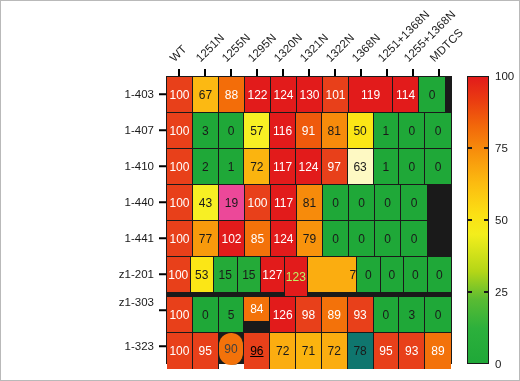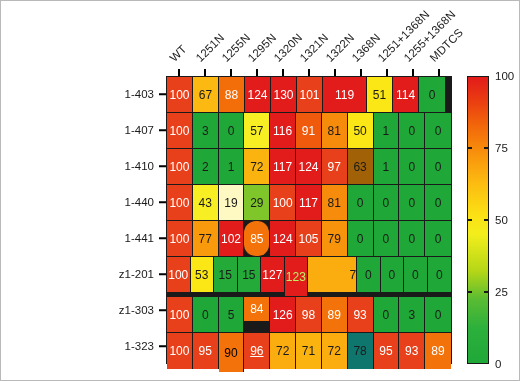--- a/index.html
+++ b/index.html
@@ -189,35 +189,35 @@
       <div class="row-label" style="top: 54px;">1-407</div>
       <div class="row-tick" style="top: 90px;"></div>
       <div class="row-label" style="top: 90px;">1-410</div>
       <div class="row-tick" style="top: 126px;"></div>
       <div class="row-label" style="top: 126px;">1-440</div>
       <div class="row-tick" style="top: 162px;"></div>
       <div class="row-label" style="top: 162px;">1-441</div>
       <div class="row-tick" style="top: 198px;"></div>
       <div class="row-label" style="top: 198px;">z1-201</div>
       <div class="row-tick" style="top: 234px;"></div>
-      <div class="row-label" style="top: 234px;">z1-303</div>
+      <div class="row-label" style="top: 226px;">z1-303</div>
       <div class="row-tick" style="top: 270px;"></div>
       <div class="row-label" style="top: 270px;">1-323</div>
     </div>
 
   <div id="grid" style="width: 286px; height: 288px;">
       <div class="grid-row">
         <div class="cell" style="width: 26px; height: 36px; background: rgb(232, 64, 26); color: rgb(255, 255, 255);">100</div>
         <div class="cell" style="width: 26px; height: 36px; background: rgb(252, 185, 18); color: rgb(26, 26, 26);">67</div>
         <div class="cell" style="width: 26px; height: 36px; background: rgb(243, 109, 9); color: rgb(255, 255, 255);">88</div>
+        <div class="cell" style="width: 26px; height: 36px; background: rgb(226, 27, 27); color: rgb(255, 255, 255);">122</div>
         <div class="cell" style="width: 26px; height: 36px; background: rgb(226, 27, 27); color: rgb(255, 255, 255);">124</div>
         <div class="cell" style="width: 26px; height: 36px; background: rgb(226, 27, 27); color: rgb(255, 255, 255);">130</div>
         <div class="cell" style="width: 26px; height: 36px; background: rgb(232, 64, 26); color: rgb(255, 255, 255);">101</div>
         <div class="cell" style="width: 44px; height: 36px; background: rgb(226, 27, 27); color: rgb(255, 255, 255);">119</div>
-        <div class="cell" style="width: 26px; height: 36px; background: rgb(251, 230, 22); color: rgb(26, 26, 26);">51</div>
         <div class="cell" style="width: 26px; height: 36px; background: rgb(226, 27, 27); color: rgb(255, 255, 255);">114</div>
         <div class="cell" style="width: 26px; height: 36px; background: rgb(31, 168, 56); color: rgb(26, 26, 26);">0</div>
       </div>
       <div class="grid-row">
         <div class="cell" style="width: 26px; height: 36px; background: rgb(232, 64, 26); color: rgb(255, 255, 255);">100</div>
         <div class="cell" style="width: 26px; height: 36px; background: rgb(31, 168, 56); color: rgb(26, 26, 26);">3</div>
         <div class="cell" style="width: 26px; height: 36px; background: rgb(31, 168, 56); color: rgb(26, 26, 26);">0</div>
         <div class="cell" style="width: 26px; height: 36px; background: rgb(247, 239, 36); color: rgb(26, 26, 26);">57</div>
         <div class="cell" style="width: 26px; height: 36px; background: rgb(226, 27, 27); color: rgb(255, 255, 255);">116</div>
         <div class="cell" style="width: 26px; height: 36px; background: rgb(239, 90, 12); color: rgb(255, 255, 255);">91</div>
@@ -228,45 +228,43 @@
         <div class="cell" style="width: 26px; height: 36px; background: rgb(31, 168, 56); color: rgb(26, 26, 26);">0</div>
       </div>
       <div class="grid-row">
         <div class="cell" style="width: 26px; height: 36px; background: rgb(232, 64, 26); color: rgb(255, 255, 255);">100</div>
         <div class="cell" style="width: 26px; height: 36px; background: rgb(31, 168, 56); color: rgb(26, 26, 26);">2</div>
         <div class="cell" style="width: 26px; height: 36px; background: rgb(31, 168, 56); color: rgb(26, 26, 26);">1</div>
         <div class="cell" style="width: 26px; height: 36px; background: rgb(251, 180, 15); color: rgb(26, 26, 26);">72</div>
         <div class="cell" style="width: 26px; height: 36px; background: rgb(226, 27, 27); color: rgb(255, 255, 255);">117</div>
         <div class="cell" style="width: 26px; height: 36px; background: rgb(226, 27, 27); color: rgb(255, 255, 255);">124</div>
         <div class="cell" style="width: 26px; height: 36px; background: rgb(232, 64, 26); color: rgb(255, 255, 255);">97</div>
-        <div class="cell" style="width: 26px; height: 36px; background: #a16207; color: rgb(26, 26, 26);">63</div>
+        <div class="cell" style="width: 26px; height: 36px; background: #fef9c3; color: rgb(26, 26, 26);">63</div>
         <div class="cell" style="width: 26px; height: 36px; background: rgb(31, 168, 56); color: rgb(26, 26, 26);">1</div>
         <div class="cell" style="width: 26px; height: 36px; background: rgb(31, 168, 56); color: rgb(26, 26, 26);">0</div>
         <div class="cell" style="width: 26px; height: 36px; background: rgb(31, 168, 56); color: rgb(26, 26, 26);">0</div>
       </div>
       <div class="grid-row">
         <div class="cell" style="width: 26px; height: 36px; background: rgb(232, 64, 26); color: rgb(255, 255, 255);">100</div>
         <div class="cell" style="width: 26px; height: 36px; background: rgb(247, 239, 36); color: rgb(26, 26, 26);">43</div>
-        <div class="cell" style="width: 26px; height: 36px; background: #fef9c3; color: rgb(26, 26, 26);">19</div>
-        <div class="cell" style="width: 26px; height: 36px; background: rgb(126, 198, 41); color: rgb(26, 26, 26);">29</div>
+        <div class="cell" style="width: 26px; height: 36px; background: #ec4899; color: rgb(26, 26, 26);">19</div>
         <div class="cell" style="width: 26px; height: 36px; background: rgb(232, 64, 26); color: rgb(255, 255, 255);">100</div>
         <div class="cell" style="width: 26px; height: 36px; background: rgb(226, 27, 27); color: rgb(255, 255, 255);">117</div>
         <div class="cell" style="width: 26px; height: 36px; background: rgb(247, 139, 11); color: rgb(26, 26, 26);">81</div>
         <div class="cell" style="width: 26px; height: 36px; background: rgb(31, 168, 56); color: rgb(26, 26, 26);">0</div>
         <div class="cell" style="width: 26px; height: 36px; background: rgb(31, 168, 56); color: rgb(26, 26, 26);">0</div>
         <div class="cell" style="width: 26px; height: 36px; background: rgb(31, 168, 56); color: rgb(26, 26, 26);">0</div>
         <div class="cell" style="width: 26px; height: 36px; background: rgb(31, 168, 56); color: rgb(26, 26, 26);">0</div>
       </div>
       <div class="grid-row">
         <div class="cell" style="width: 26px; height: 36px; background: rgb(232, 64, 26); color: rgb(255, 255, 255);">100</div>
         <div class="cell" style="width: 26px; height: 36px; background: rgb(248, 154, 12); color: rgb(26, 26, 26);">77</div>
         <div class="cell" style="width: 26px; height: 36px; background: rgb(226, 27, 27); color: rgb(255, 255, 255);">102</div>
-        <div class="cell" style="width: 26px; height: 36px; background: rgb(243, 114, 10); color: rgb(255, 255, 255); border-radius: 12px;">85</div>
+        <div class="cell" style="width: 26px; height: 36px; background: rgb(243, 114, 10); color: rgb(255, 255, 255);">85</div>
         <div class="cell" style="width: 26px; height: 36px; background: rgb(226, 27, 27); color: rgb(255, 255, 255);">124</div>
-        <div class="cell" style="width: 26px; height: 36px; background: rgb(232, 64, 26); color: rgb(255, 255, 255);">105</div>
         <div class="cell" style="width: 26px; height: 36px; background: rgb(248, 147, 12); color: rgb(26, 26, 26);">79</div>
         <div class="cell" style="width: 26px; height: 36px; background: rgb(31, 168, 56); color: rgb(26, 26, 26);">0</div>
         <div class="cell" style="width: 26px; height: 36px; background: rgb(31, 168, 56); color: rgb(26, 26, 26);">0</div>
         <div class="cell" style="width: 26px; height: 36px; background: rgb(31, 168, 56); color: rgb(26, 26, 26);">0</div>
         <div class="cell" style="width: 26px; height: 36px; background: rgb(31, 168, 56); color: rgb(26, 26, 26);">0</div>
       </div>
       <div class="grid-row">
         <div class="cell" style="width: 26px; height: 36px; background: rgb(232, 64, 26); color: rgb(255, 255, 255);">100</div>
         <div class="cell" style="width: 26px; height: 36px; background: rgb(251, 230, 22); color: rgb(26, 26, 26);">53</div>
         <div class="cell" style="width: 26px; height: 36px; background: rgb(36, 170, 56); color: rgb(26, 26, 26);">15</div>
@@ -288,22 +286,22 @@
         <div class="cell" style="width: 26px; height: 36px; background: rgb(232, 64, 26); color: rgb(255, 255, 255);">98</div>
         <div class="cell" style="width: 26px; height: 36px; background: rgb(243, 114, 10); color: rgb(255, 255, 255);">89</div>
         <div class="cell" style="width: 26px; height: 36px; background: rgb(232, 64, 26); color: rgb(255, 255, 255);">93</div>
         <div class="cell" style="width: 26px; height: 36px; background: rgb(31, 168, 56); color: rgb(26, 26, 26);">0</div>
         <div class="cell" style="width: 26px; height: 36px; background: rgb(31, 168, 56); color: rgb(26, 26, 26);">3</div>
         <div class="cell" style="width: 26px; height: 36px; background: rgb(31, 168, 56); color: rgb(26, 26, 26);">0</div>
       </div>
       <div class="grid-row">
         <div class="cell" style="width: 26px; height: 36px; background: rgb(232, 64, 26); color: rgb(255, 255, 255);">100</div>
         <div class="cell" style="width: 26px; height: 36px; background: rgb(232, 64, 26); color: rgb(255, 255, 255);">95</div>
-        <div class="cell" style="width: 26px; height: 39px; background: rgb(243, 114, 10); color: #000000;">90</div>
-        <div class="cell" style="width: 26px; height: 36px; background: rgb(232, 64, 26); color: #ffffff; text-decoration: underline;">96</div>
+        <div class="cell" style="width: 26px; height: 32px; background: rgb(243, 114, 10); color: #404040; border-radius: 12px;">90</div>
+        <div class="cell" style="width: 26px; height: 36px; background: rgb(232, 64, 26); color: #000000; text-decoration: underline;">96</div>
         <div class="cell" style="width: 26px; height: 36px; background: rgb(251, 173, 16); color: rgb(26, 26, 26);">72</div>
         <div class="cell" style="width: 26px; height: 36px; background: rgb(251, 180, 15); color: rgb(26, 26, 26);">71</div>
         <div class="cell" style="width: 26px; height: 36px; background: rgb(251, 173, 16); color: rgb(26, 26, 26);">72</div>
         <div class="cell" style="width: 26px; height: 36px; background: #0f766e; color: rgb(26, 26, 26);">78</div>
         <div class="cell" style="width: 26px; height: 36px; background: rgb(232, 64, 26); color: rgb(255, 255, 255);">95</div>
         <div class="cell" style="width: 26px; height: 36px; background: rgb(232, 64, 26); color: rgb(255, 255, 255);">93</div>
         <div class="cell" style="width: 26px; height: 36px; background: rgb(243, 114, 10); color: rgb(255, 255, 255);">89</div>
       </div>
     </div>
 

